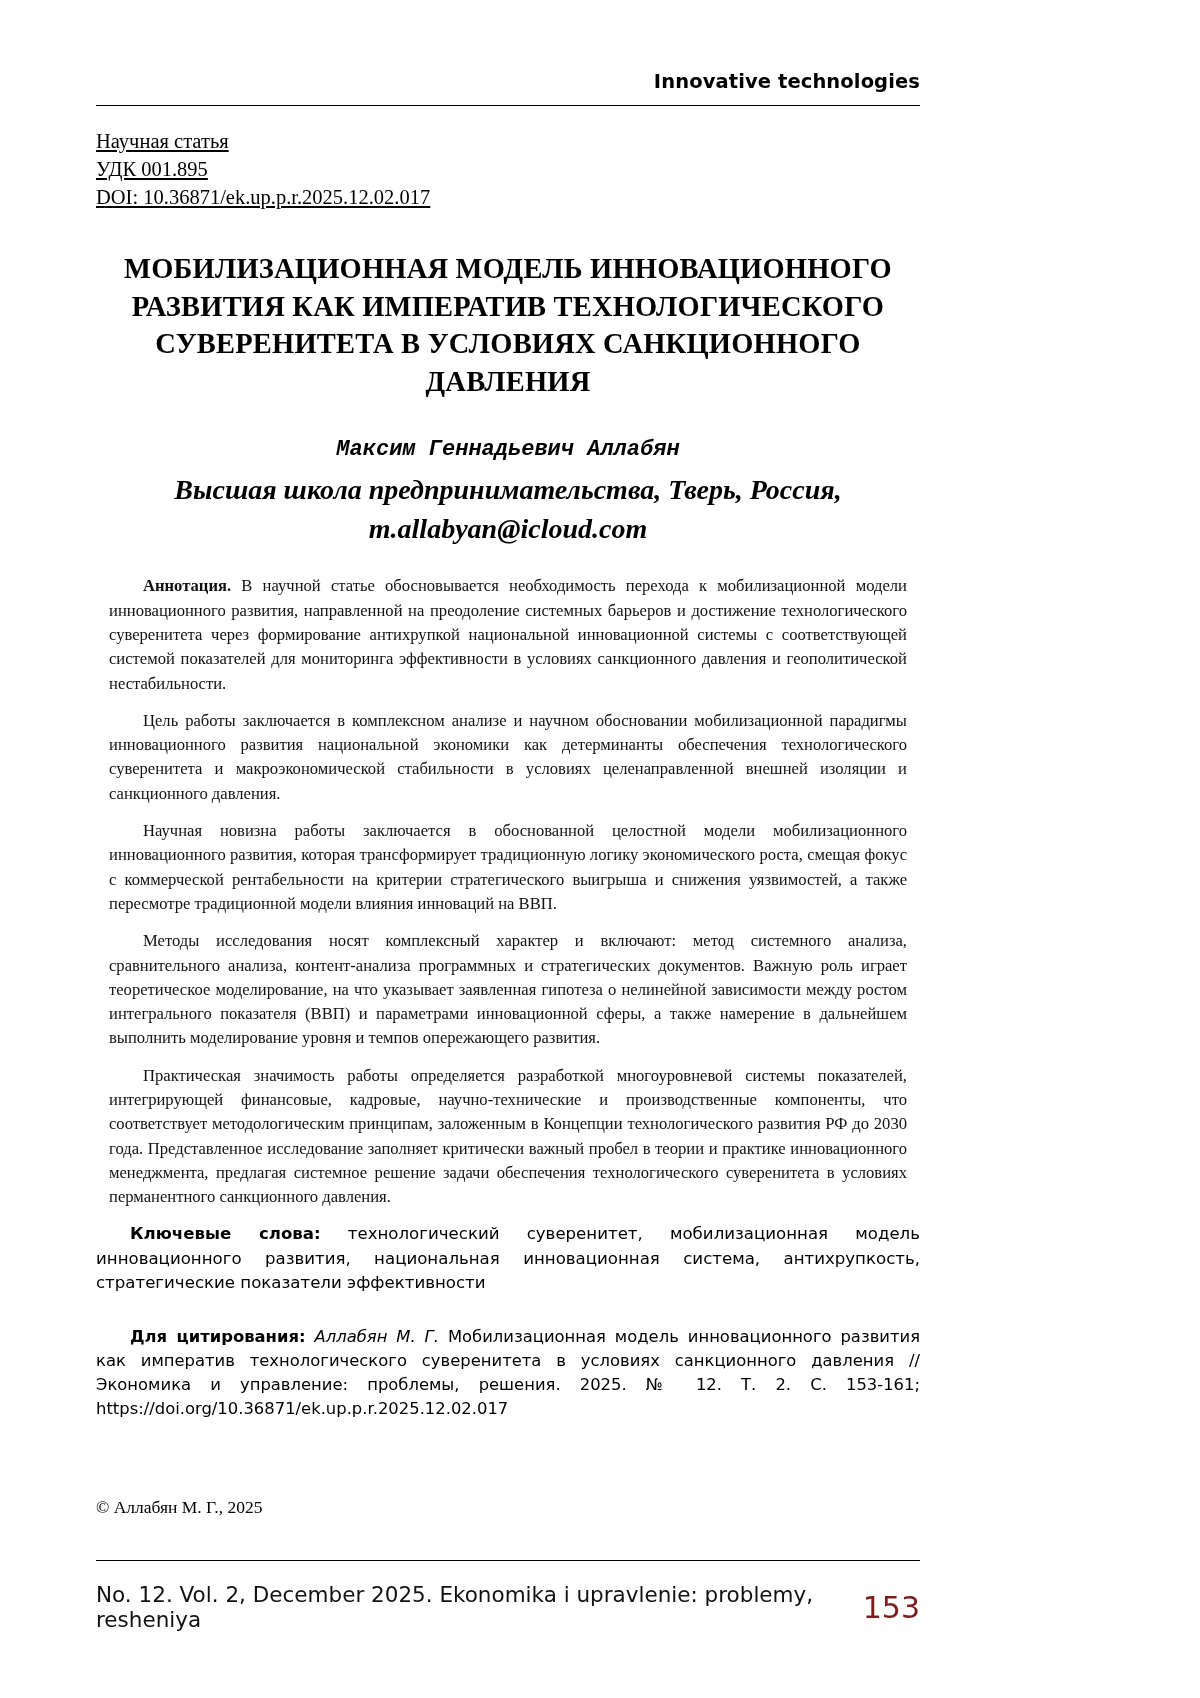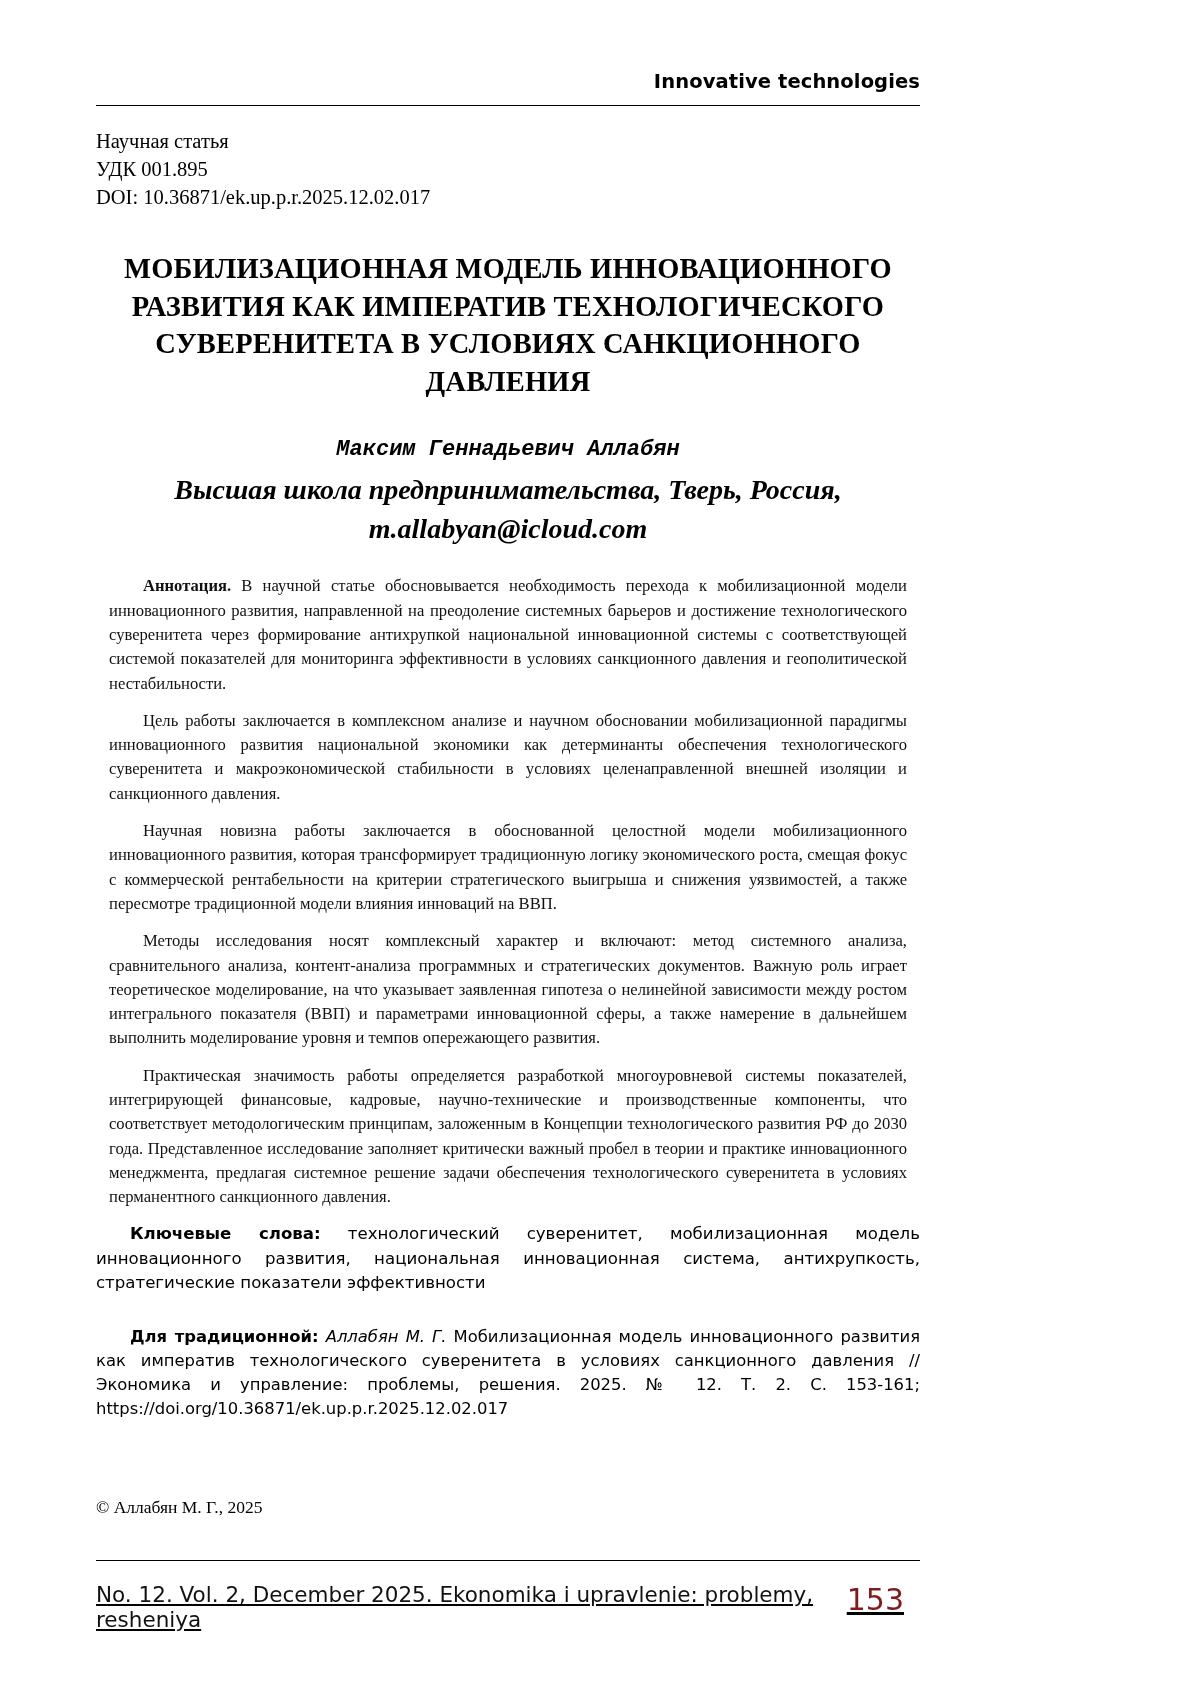--- a/index.html
+++ b/index.html
@@ -40,20 +40,21 @@
     width: 100%;
   }
 
   
   .meta {
     margin-top: 22px;
     font-family: "Liberation Serif", serif;
     font-size: 20.5px;
     line-height: 1.36;
     color: #000;
+    text-decoration: underline;
   }
 
   
   .title {
     margin-top: 38px;
     text-align: center;
     font-family: "Liberation Serif", serif;
     font-weight: bold;
     font-size: 28.5px;
     line-height: 1.33;
@@ -138,26 +139,25 @@
   .footer-rule {
     position: absolute;
     left: 96px;
     right: 96px;
     top: 1560px;
     border-top: 1.6px solid #000;
   }
   .footer {
     position: absolute;
     left: 96px;
-    right: 112px;
+    right: 96px;
     top: 1582px;
     display: flex;
-    align-items: flex-start;
+    align-items: center;
     justify-content: space-between;
-    text-decoration: underline;
   }
   .footer-text {
     font-family: "DejaVu Sans", sans-serif;
     font-size: 21.5px;
     color: #111;
   }
   .footer-page {
     font-family: "DejaVu Sans", sans-serif;
     font-size: 30px;
     color: #7f1d1d;
@@ -190,21 +190,21 @@
       <p>Научная новизна работы заключается в обоснованной целостной модели мобилизационного инновационного развития, которая трансформирует традиционную логику экономического роста, смещая фокус с коммерческой рентабельности на критерии стратегического выигрыша и снижения уязвимостей, а также пересмотре традиционной модели влияния инноваций на ВВП.</p>
       <p>Методы исследования носят комплексный характер и включают: метод системного анализа, сравнительного анализа, контент-анализа программных и стратегических документов. Важную роль играет теоретическое моделирование, на что указывает заявленная гипотеза о нелинейной зависимости между ростом интегрального показателя (ВВП) и параметрами инновационной сферы, а также намерение в дальнейшем выполнить моделирование уровня и темпов опережающего развития.</p>
       <p>Практическая значимость работы определяется разработкой многоуровневой системы показателей, интегрирующей финансовые, кадровые, научно-технические и производственные компоненты, что соответствует методологическим принципам, заложенным в Концепции технологического развития РФ до 2030 года. Представленное исследование заполняет критически важный пробел в теории и практике инновационного менеджмента, предлагая системное решение задачи обеспечения технологического суверенитета в условиях перманентного санкционного давления.</p>
     </div>
 
     <div class="keywords">
       <span class="lead">Ключевые слова:</span><span> технологический суверенитет, мобилизационная модель инновационного развития, национальная инновационная система, антихрупкость, стратегические показатели эффективности</span>
     </div>
 
     <div class="citation">
-      <span class="lead">Для традиционной:</span><span class="ital"> Аллабян М. Г.</span><span> Мобилизационная модель инновационного развития как императив технологического суверенитета в условиях санкционного давления // Экономика и управление: проблемы, решения. 2025. № 12. Т. 2. С. 153-161; https://doi.org/10.36871/ek.up.p.r.2025.12.02.017</span>
+      <span class="lead">Для цитирования:</span><span class="ital"> Аллабян М. Г.</span><span> Мобилизационная модель инновационного развития как императив технологического суверенитета в условиях санкционного давления // Экономика и управление: проблемы, решения. 2025. № 12. Т. 2. С. 153-161; https://doi.org/10.36871/ek.up.p.r.2025.12.02.017</span>
     </div>
 
   </div>
 
   <div class="copyright">© Аллабян М. Г., 2025</div>
 
   <div class="footer-rule"></div>
   <div class="footer">
     <div class="footer-text">No. 12. Vol. 2, December 2025. Ekonomika i upravlenie: problemy, resheniya</div>
     <div class="footer-page">153</div>

